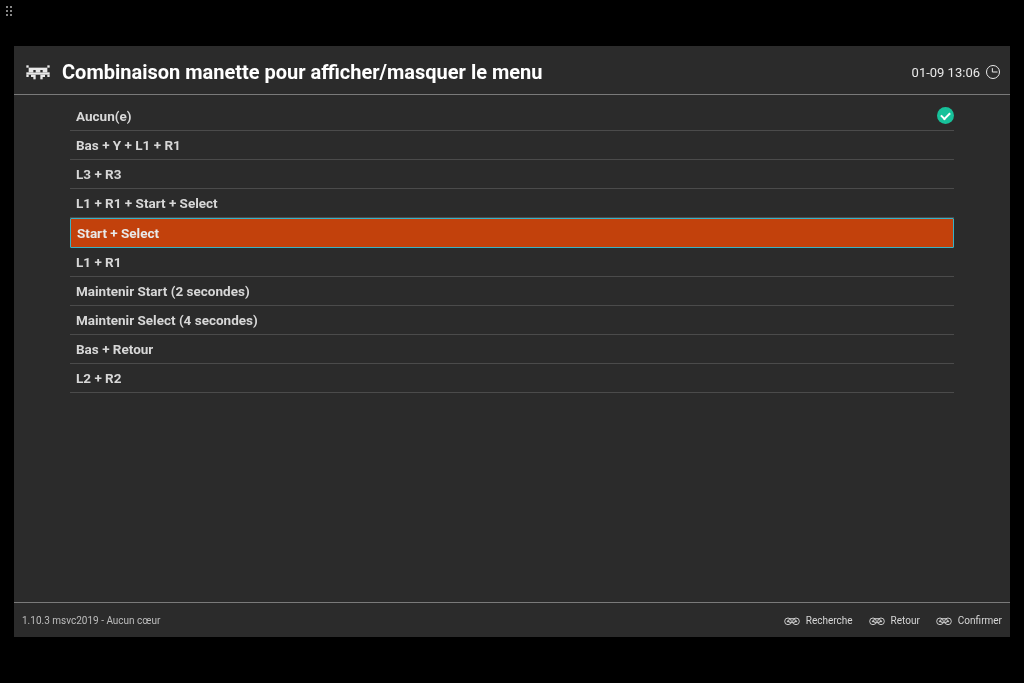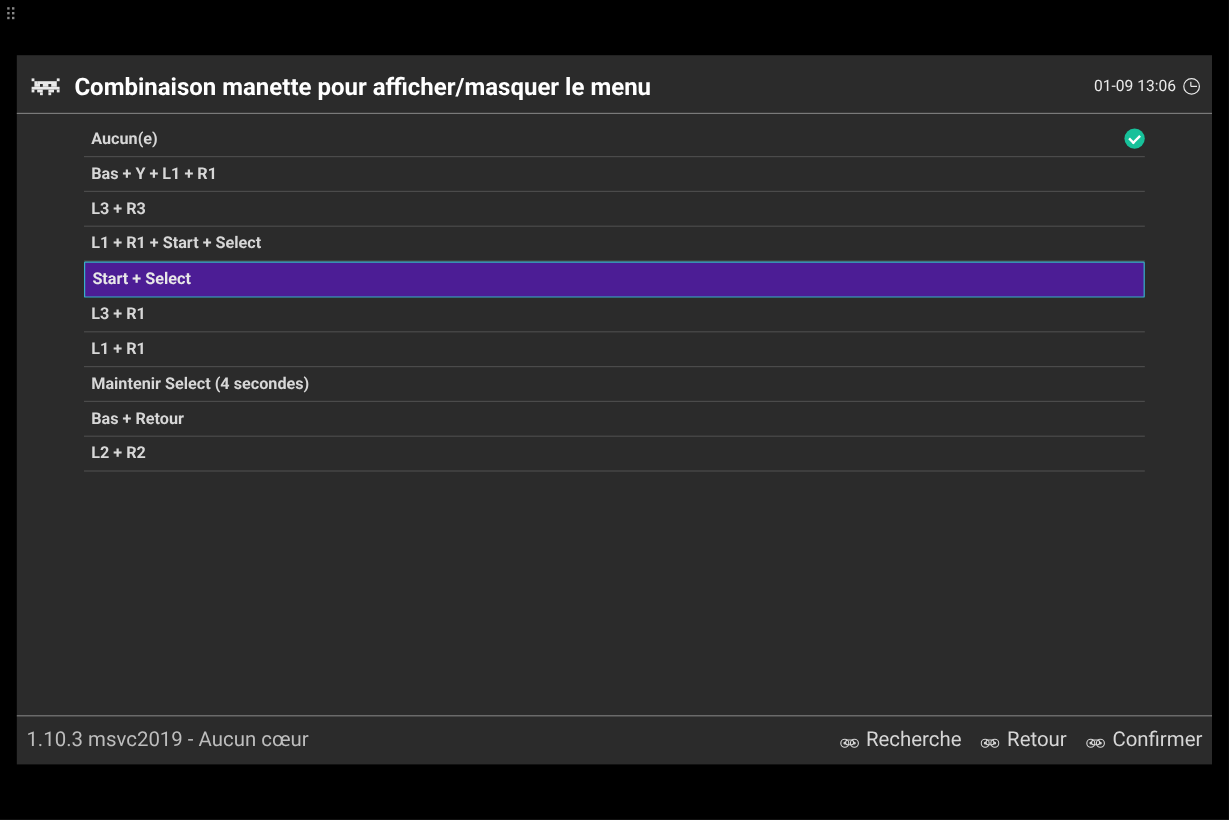--- a/index.html
+++ b/index.html
@@ -70,21 +70,21 @@
     font-size: 13.5px;
     color: #d7d7d7;
     display:flex; align-items:center;
     min-height: 26px;
     cursor: pointer;
     font-weight: bold;
   }
   .row .label { flex: 1 1 auto; }
   .row.selected {
     border: 1.5px solid #37b2c7;
-    background: #4c1d95;
+    background: #c2410c;
     color: #e8e8e8;
     border-radius: 1px;
     justify-content: flex-end;
   }
   .check {
     width: 17px; height: 17px; border-radius: 50%;
     background: #17c19a;
     position: relative;
     margin-right: -6px;
   }
@@ -93,21 +93,21 @@
     width:7px; height:4px; border-left:2px solid #fff; border-bottom:2px solid #fff;
     transform: rotate(-45deg);
   }
 
   .footer {
     position: absolute;
     left:0; right:0; bottom:0;
     border-top: 1px solid #7a7a7a;
     display:flex; align-items:center;
     padding: 10px 8px;
-    font-size: 17px;
+    font-size: 10px;
     color: #bdbdbd;
     margin-top: 44px;
   }
   .footer-right {
     margin-left: auto;
     display:flex; align-items:center; gap: 16px;
   }
   .fbtn { display:flex; align-items:center; gap: 6px; color:#d6d6d6; }
   .pad-icon {
     width:16px; height:14px; position:relative;
@@ -166,24 +166,24 @@
       <div class="row">
         <span class="label">L3 + R3</span>
       </div>
       <div class="row">
         <span class="label">L1 + R1 + Start + Select</span>
       </div>
       <div class="row selected">
         <span class="label">Start + Select</span>
       </div>
       <div class="row">
-        <span class="label">L3 + R1</span>
-      </div>
-      <div class="row">
         <span class="label">L1 + R1</span>
+      </div>
+      <div class="row">
+        <span class="label">Maintenir Start (2 secondes)</span>
       </div>
       <div class="row">
         <span class="label">Maintenir Select (4 secondes)</span>
       </div>
       <div class="row">
         <span class="label">Bas + Retour</span>
       </div>
       <div class="row">
         <span class="label">L2 + R2</span>
       </div>

